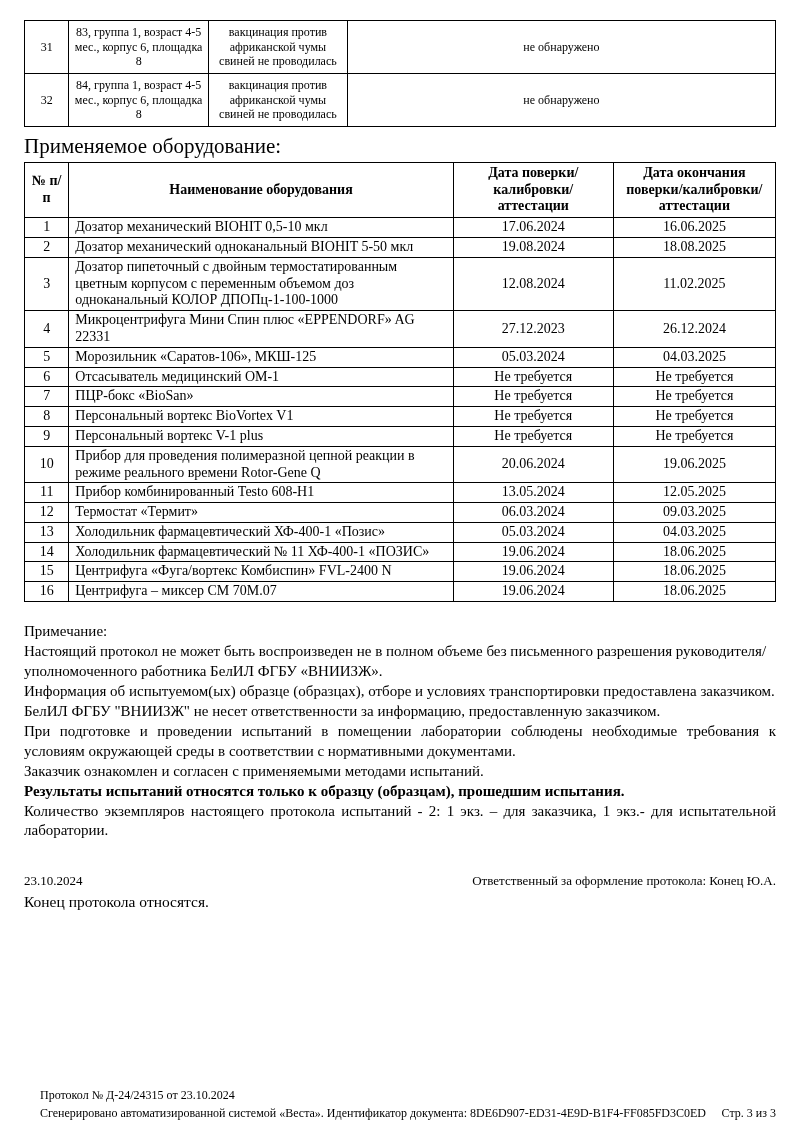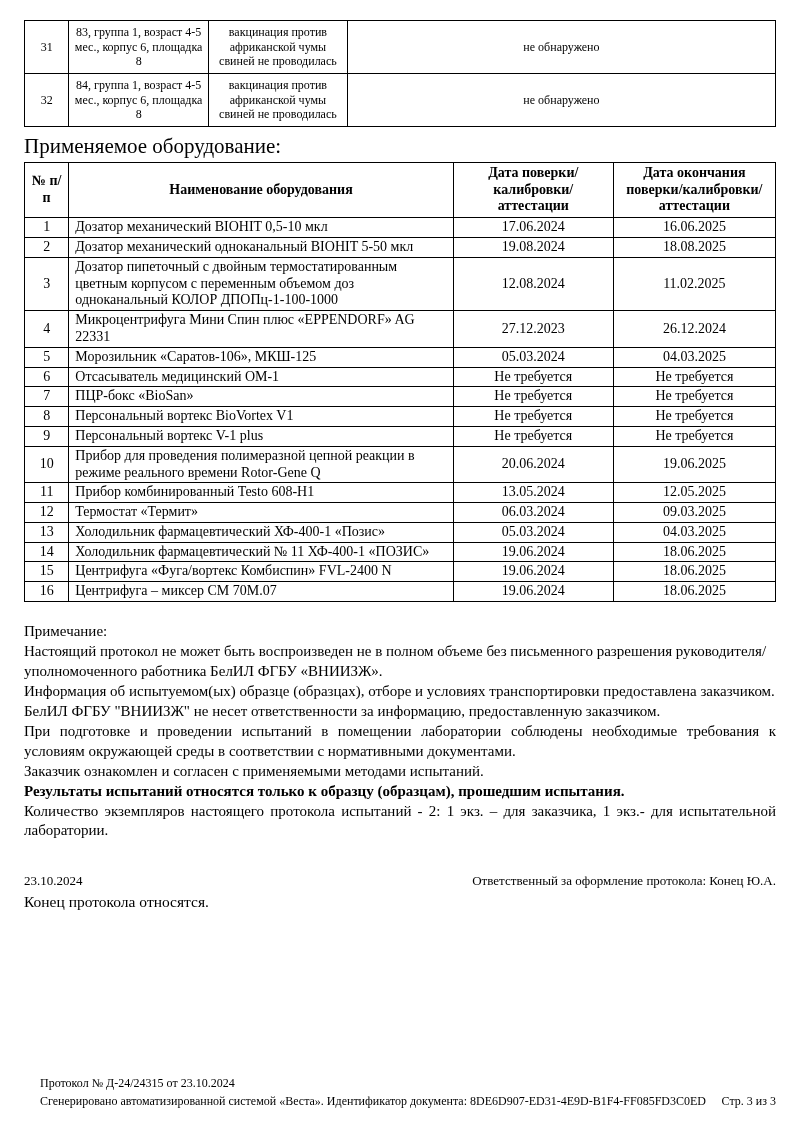--- a/index.html
+++ b/index.html
@@ -38,21 +38,21 @@
 
   
   .signoff-row {
     display: flex; justify-content: space-between;
     font-size: 13px; margin-top: 32px;
   }
   .end-line { font-size: 15.5px; margin-top: 4px; }
 
   
   .footer {
-    position: absolute; left: 40px; right: 24px; bottom: 22px;
+    position: absolute; left: 40px; right: 24px; bottom: 10px;
     font-size: 12px; line-height: 1.45;
   }
   .footer-line2 { display: flex; justify-content: space-between; }
 </style>
 </head>
 <body>
 
 <div class="page">
 
   <table class="results-table">

